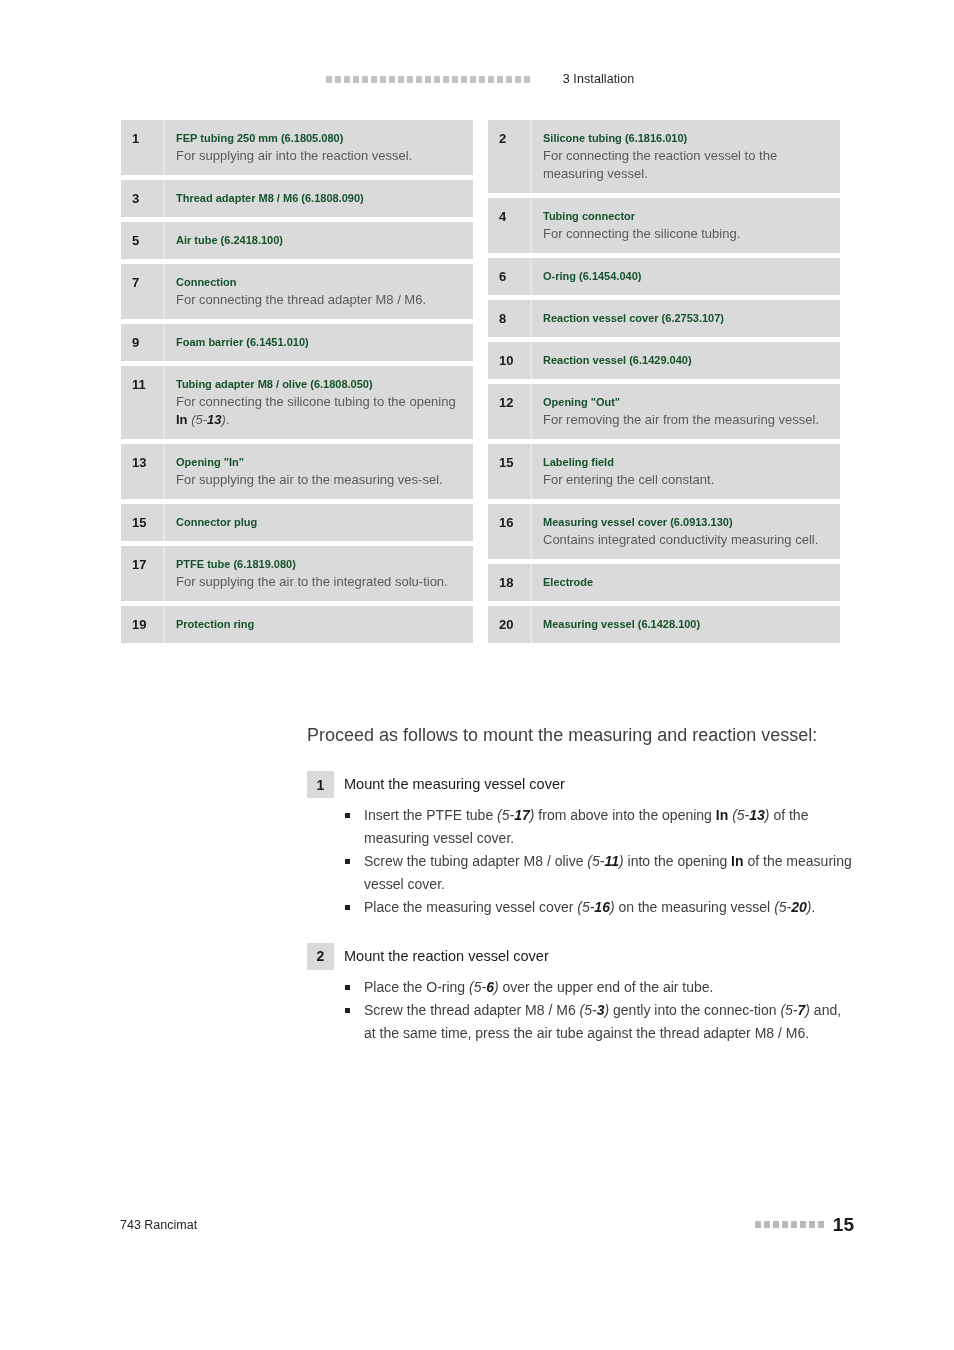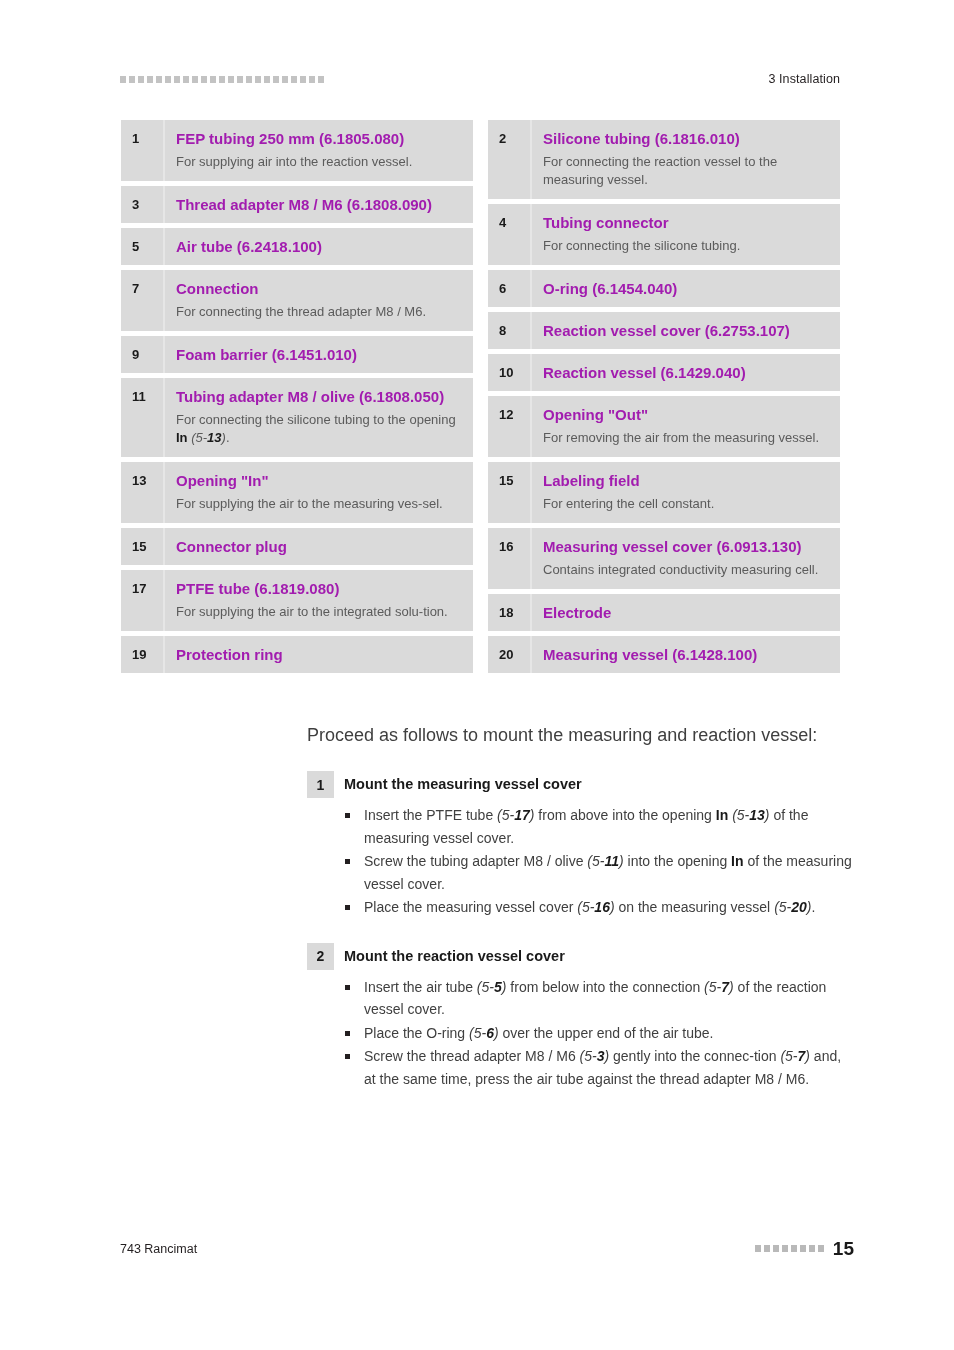--- a/index.html
+++ b/index.html
@@ -26,21 +26,21 @@
 
   
   .header {
     position: absolute;
     left: 120px;
     top: 68px;
     width: 720px;
     height: 22px;
     display: flex;
     align-items: center;
-    justify-content: space-between;
+    justify-content: center;
     gap: 33px;
   }
   .sq-run {
     display: flex;
     gap: 3px;
     align-items: center;
     height: 12px;
   }
   .sq-run i {
     display: block;
@@ -87,29 +87,29 @@
     box-sizing: border-box;
   }
   .lrow .cell {
     flex: 1 1 auto;
     padding: 10px 10px 10px 11px;
     border-left: 2px solid #e6e6e6;
     box-sizing: border-box;
   }
   .lrow .cell .t {
     font-weight: bold;
-    font-size: 15px;
+    font-size: 11px;
     line-height: 17px;
-    color: #a21caf;
+    color: #14532d;
   }
   .lrow .cell .d {
     font-size: 13px;
     line-height: 18px;
     color: #5b5b5b;
-    margin-top: 6px;
+    margin-top: 0;
   }
   .d b { color: #1a1a1a; font-weight: bold; }
   .d i { font-style: italic; color: #5b5b5b; }
   .d i b { font-style: italic; font-weight: bold; color: #1a1a1a; }
 
   
   .intro {
     position: absolute;
     left: 307px;
     top: 725px;
@@ -138,21 +138,21 @@
     flex: 0 0 27px;
     background: #dadada;
     color: #1a1a1a;
     font-weight: bold;
     font-size: 14px;
     display: flex;
     align-items: center;
     justify-content: center;
   }
   .step-title {
-    font-weight: bold;
+    font-weight: normal;
     font-size: 14.5px;
     line-height: 27px;
     color: #1a1a1a;
   }
   .bullets {
     margin: 6px 0 0 0;
     padding: 0;
     list-style: none;
   }
   .bullets li {
@@ -178,21 +178,20 @@
 
   
   .footer {
     position: absolute;
     left: 120px;
     top: 1215px;
     width: 734px;
     display: flex;
     align-items: center;
     justify-content: space-between;
-    margin-top: 24px;
   }
   .footer-left {
     font-size: 12.5px;
     color: #231f20;
   }
   .footer-right {
     display: flex;
     align-items: center;
     gap: 9px;
   }
@@ -388,21 +387,20 @@
           <li>Screw the tubing adapter M8 / olive <i>(5-<b>11</b>)</i> into the opening <b>In</b> of the measuring vessel cover.</li>
           <li>Place the measuring vessel cover <i>(5-<b>16</b>)</i> on the measuring vessel <i>(5-<b>20</b>)</i>.</li>
         </ul>
       </div>
       <div class="step">
         <div class="step-head">
           <div class="step-num">2</div>
           <div class="step-title">Mount the reaction vessel cover</div>
         </div>
         <ul class="bullets">
-          <li>Insert the air tube <i>(5-<b>5</b>)</i> from below into the connection <i>(5-<b>7</b>)</i> of the reaction vessel cover.</li>
           <li>Place the O-ring <i>(5-<b>6</b>)</i> over the upper end of the air tube.</li>
           <li>Screw the thread adapter M8 / M6 <i>(5-<b>3</b>)</i> gently into the connec-tion <i>(5-<b>7</b>)</i> and, at the same time, press the air tube against the thread adapter M8 / M6.</li>
         </ul>
       </div>
     </div>
 
   <div class="footer">
     <div class="footer-left">743 Rancimat</div>
     <div class="footer-right">
       <div class="sq-run">

